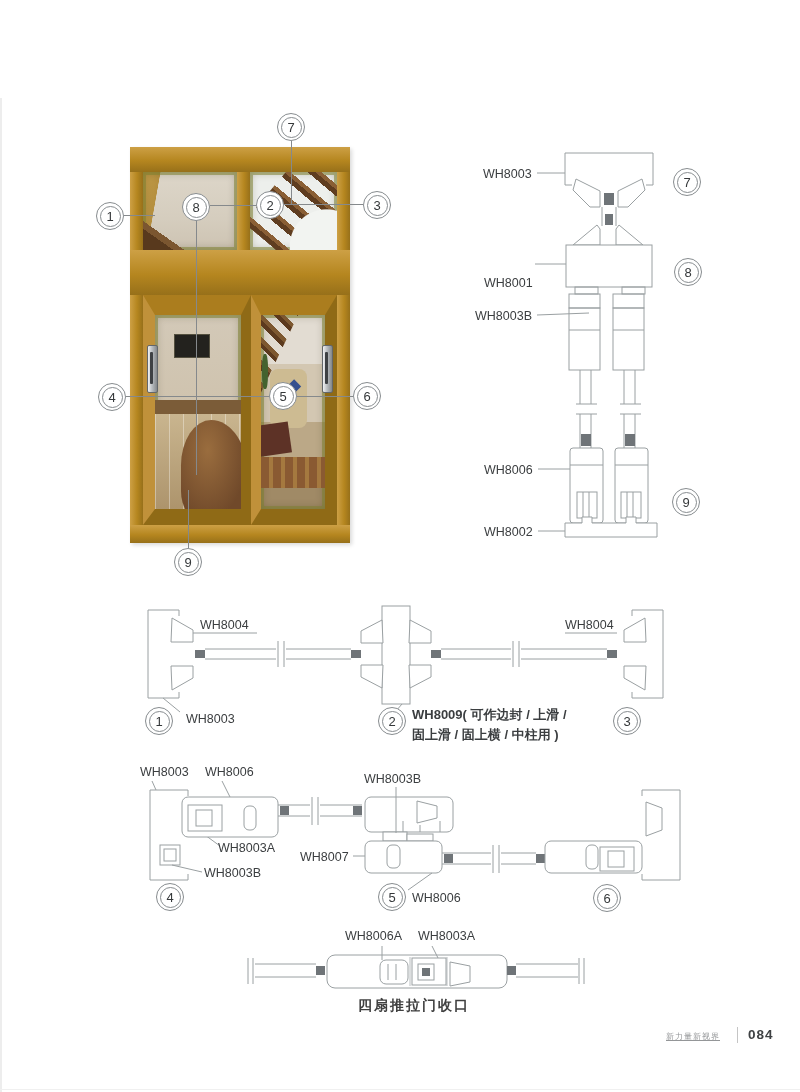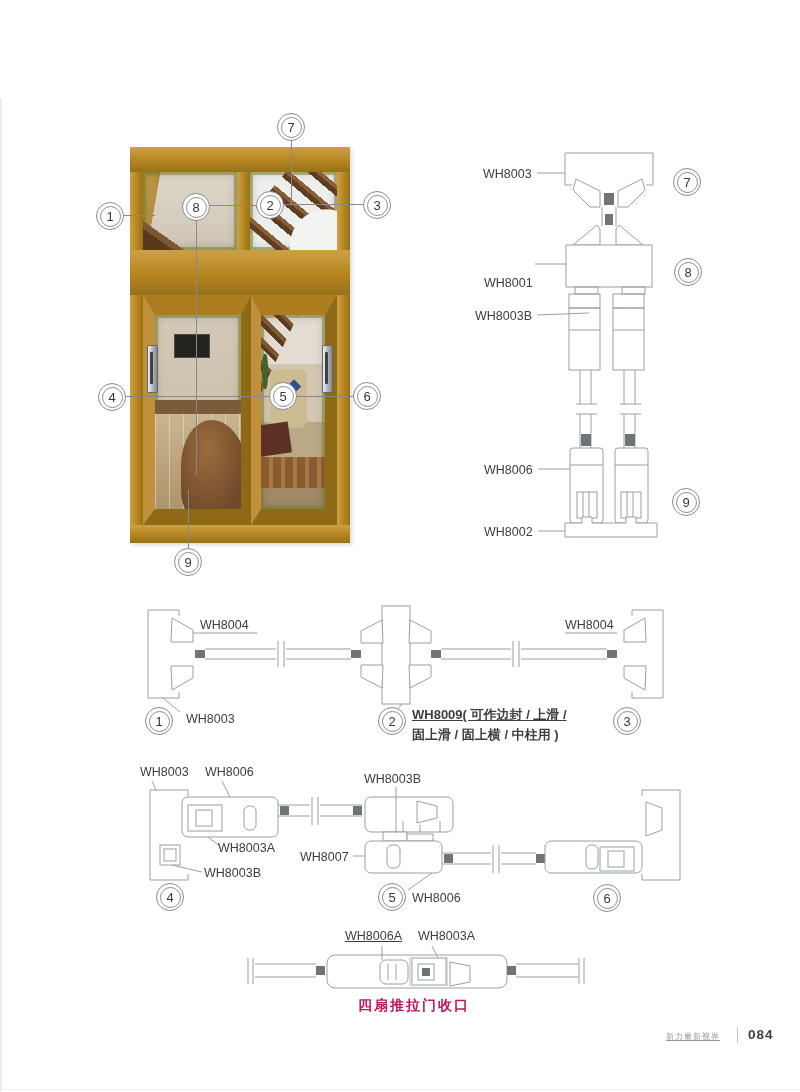--- a/index.html
+++ b/index.html
@@ -2,21 +2,21 @@
 <html><head>
 <meta charset="utf-8">
 <style>
   html,body{margin:0;padding:0;}
   body{width:800px;height:1092px;position:relative;background:#ffffff;overflow:hidden;
        font-family:"Liberation Sans",sans-serif;}
   .abs{position:absolute;}
   
   .lbl{position:absolute;font:12.5px/1.15 "Liberation Sans",sans-serif;color:#3b3e40;white-space:nowrap;}
   .lbl-cn{font-size:13px;font-weight:600;}
-  .caption{position:absolute;font:bold 14px/1.2 "Liberation Sans",sans-serif;color:#be185d;
+  .caption{position:absolute;font:bold 14px/1.2 "Liberation Sans",sans-serif;color:#404040;
            letter-spacing:2px;text-align:center;}
   
   .callout{position:absolute;width:28px;height:28px;border:1px solid #878c8f;border-radius:50%;
            box-sizing:border-box;display:flex;align-items:center;justify-content:center;background:#fff;}
   .callout-inner{width:21px;height:21px;border:1px solid #878c8f;border-radius:50%;box-sizing:border-box;
            display:flex;align-items:center;justify-content:center;}
   .callout-inner span{font:13px/1 "Liberation Sans",sans-serif;color:#35383a;}
   
   .ln{position:absolute;background:#85898c;}
   
@@ -263,32 +263,32 @@
 
 <div class="lbl" style="left:483px;top:167px;">WH8003</div>
 <div class="lbl" style="left:484px;top:276px;">WH8001</div>
 <div class="lbl" style="left:475px;top:309px;">WH8003B</div>
 <div class="lbl" style="left:484px;top:463px;">WH8006</div>
 <div class="lbl" style="left:484px;top:525px;">WH8002</div>
 
 <div class="lbl" style="left:200px;top:618px;">WH8004</div>
 <div class="lbl" style="left:565px;top:618px;">WH8004</div>
 <div class="lbl" style="left:186px;top:712px;">WH8003</div>
-<div class="lbl lbl-cn" style="left:412px;top:708px;text-decoration:underline;">WH8009( 可作边封 / 上滑 /</div>
+<div class="lbl lbl-cn" style="left:412px;top:708px;">WH8009( 可作边封 / 上滑 /</div>
 <div class="lbl lbl-cn" style="left:412px;top:728px;">固上滑 / 固上横 / 中柱用 )</div>
 
 <div class="lbl" style="left:140px;top:765px;">WH8003</div>
 <div class="lbl" style="left:205px;top:765px;">WH8006</div>
 <div class="lbl" style="left:218px;top:841px;">WH8003A</div>
 <div class="lbl" style="left:204px;top:866px;">WH8003B</div>
 <div class="lbl" style="left:364px;top:772px;">WH8003B</div>
 <div class="lbl" style="left:300px;top:850px;">WH8007</div>
 <div class="lbl" style="left:412px;top:891px;">WH8006</div>
 
-<div class="lbl" style="left:345px;top:929px;text-decoration:underline;">WH8006A</div>
+<div class="lbl" style="left:345px;top:929px;">WH8006A</div>
 <div class="lbl" style="left:418px;top:929px;">WH8003A</div>
 <div class="caption" style="left:352px;top:997px;width:124px;">四扇推拉门收口</div>
 
 <div class="callout" style="left:277px;top:113px;">
     <div class="callout-inner">
       <span>7</span>
     </div>
   </div>
 <div class="callout" style="left:96px;top:202px;">
     <div class="callout-inner">

